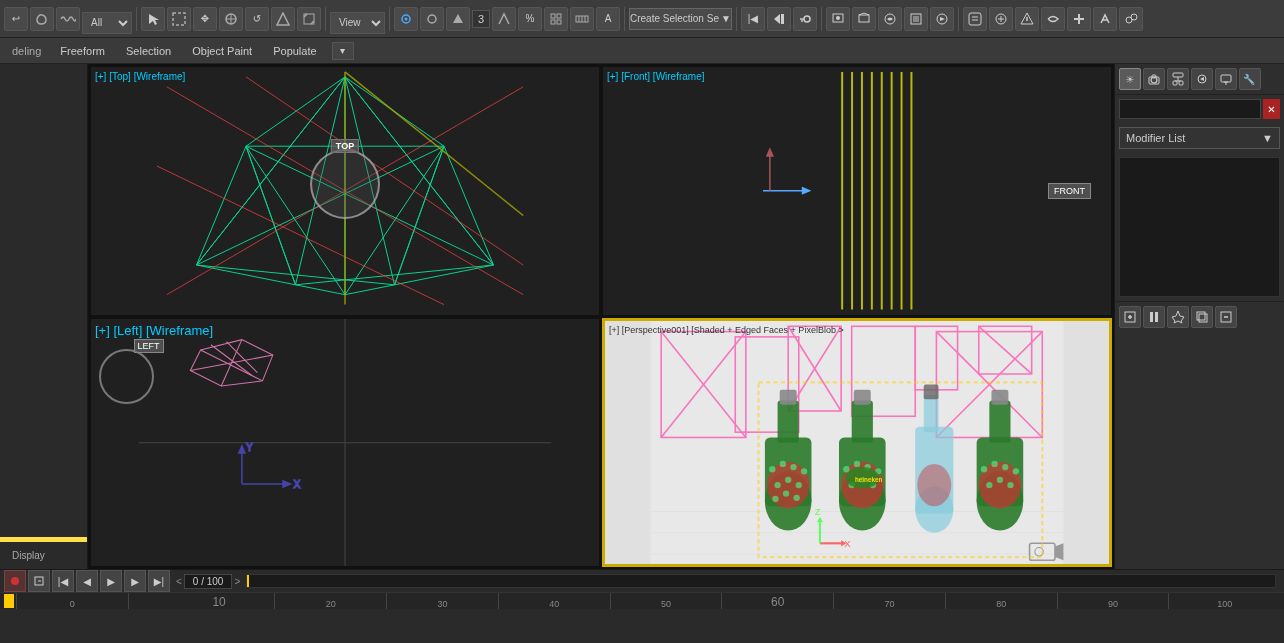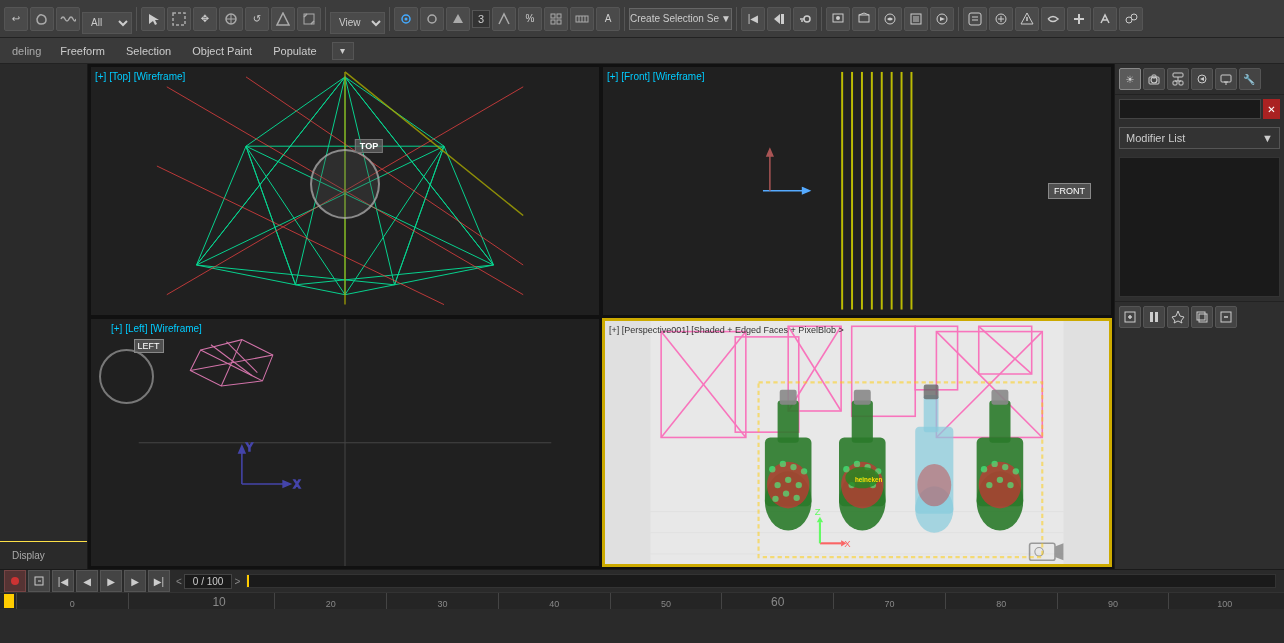--- a/index.html
+++ b/index.html
@@ -294,21 +294,20 @@
       background: rgba(80,80,80,0.3);
     }
 
     .vp-label-box {
       position: absolute;
       background: rgba(100,100,100,0.7);
       color: #fff;
       font-size: 9px;
       padding: 1px 4px;
       border: 1px solid #777;
-      margin-left: 24px;
     }
 
     .ruler-mark {
       flex: 1;
       display: flex;
       align-items: flex-end;
       justify-content: center;
       font-size: 9px;
       color: #888;
       border-left: 1px solid #444;
@@ -534,21 +533,21 @@
     <div style="width:22px;height:18px;background:#444;border:1px solid #555;display:flex;align-items:center;justify-content:center;cursor:pointer;">
       <span style="font-size:10px;">▾</span>
     </div>
   </div>
 </div>
 
 <div style="display:flex;width:1284px;height:505px;">
 
   <div id="left-panel" style="width:88px;background:#2a2a2a;border-right:1px solid #1a1a1a;display:flex;flex-direction:column;">
     <div style="flex:1;"></div>
-    <div style="padding:4px 6px;border-top:1px solid #fde047;display:flex;flex-direction:column;gap:2px;">
+    <div style="padding:4px 6px;border-top:5px solid #fde047;display:flex;flex-direction:column;gap:2px;">
       <span class="left-panel-label">Display</span>
     </div>
   </div>
 
   <div style="flex:1;display:grid;grid-template-columns:1fr 1fr;grid-template-rows:1fr 1fr;gap:2px;background:#111;padding:2px;">
 
     <div class="viewport" id="vp-top" style="position:relative;background:#202020;overflow:hidden;">
       <span class="viewport-label" style="font-size:10px;color:#00ccff;position:absolute;top:4px;left:4px;z-index:10;">[+] [Top] [Wireframe]</span>
 
       <div class="gizmo-circle" style="width:70px;height:70px;top:50%;left:50%;transform:translate(-50%,-60%);position:absolute;z-index:5;">
@@ -627,21 +626,21 @@
           <polygon points="140,122 147,125 140,128" fill="#55aaff"></polygon>
         </g>
         <g stroke="#aa5555" stroke-width="1.5">
           <line x1="107" y1="125" x2="107" y2="90"></line>
           <polygon points="104,90 107,83 110,90" fill="#aa5555"></polygon>
         </g>
       </svg>
     </div>
 
     <div class="viewport" id="vp-left" style="position:relative;background:#202020;overflow:hidden;">
-      <span class="viewport-label" style="font-size:10px;color:#00ccff;position:absolute;top:4px;left:20px;z-index:10;">[+] [Left] [Wireframe]</span>
+      <span class="viewport-label" style="font-size:13px;color:#00ccff;position:absolute;top:4px;left:4px;z-index:10;">[+] [Left] [Wireframe]</span>
 
       <div style="position:absolute;left:8px;top:30px;width:55px;height:55px;border-radius:50%;border:2px solid rgba(180,180,180,0.6);display:flex;align-items:center;justify-content:center;">
         <div style="position:absolute;top:-12px;left:50%;transform:translateX(-50%);background:rgba(100,100,100,0.7);color:#fff;font-size:9px;padding:1px 3px;border:1px solid #888;margin-left:22px;">
           <span>LEFT</span>
         </div>
       </div>
       <svg class="vp-svg" viewBox="0 0 400 240">
 
         <g stroke="#ff88cc" stroke-width="1" fill="none" opacity="0.8">
           <polygon points="60,30 100,20 130,35 120,60 80,65 50,50"></polygon>

